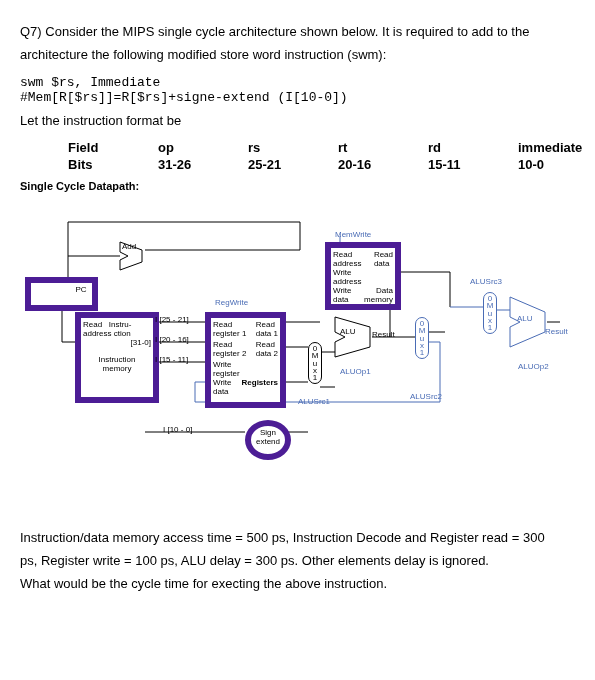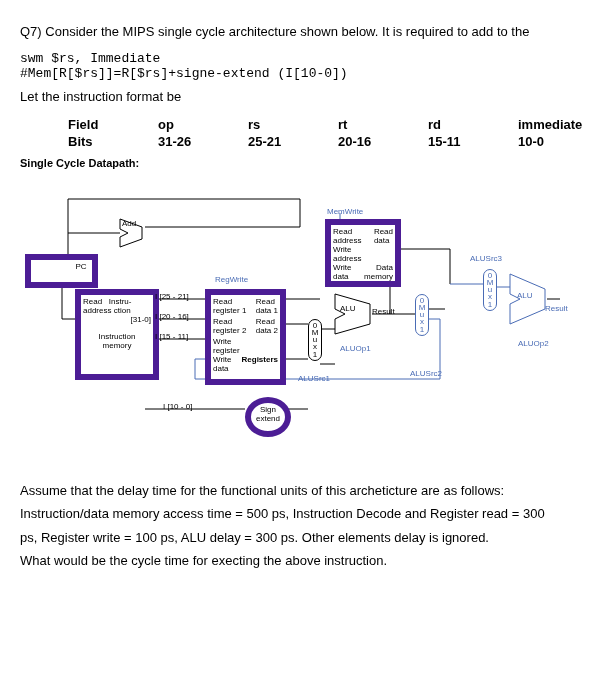--- a/index.html
+++ b/index.html
@@ -69,20 +69,21 @@
       line-height: 1.8;
       margin-top: 15px;
     }
   </style>
 </head>
 <body>
 
 <div class="question-text">
   <span>Q7)</span>
   <span>Consider the MIPS single cycle architecture shown below. It is required to add to the</span><br>
+  <span>architecture the following modified store word instruction (swm):</span>
 </div>
 
 <div class="code-line">
   <span class="code-left">swm $rs, Immediate</span>
   <span>#Mem[R[$rs]]=R[$rs]+signe-extend (I[10-0])</span>
 </div>
 
 <div class="question-text">Let the instruction format be</div>
 
 <div class="format-table">
@@ -191,21 +192,21 @@
   </div>
 
   <div class="box mux" style="left:288px;top:140px;">
     <span>0</span><br>M<br>u<br>x<br><span>1</span>
   </div>
   <div class="label" style="left:320px;top:125px;">ALU</div>
   <div class="label" style="left:352px;top:128px;">Result</div>
   <div class="label bluelabel" style="left:278px;top:195px;">ALUSrc1</div>
   <div class="label bluelabel" style="left:320px;top:165px;">ALUOp1</div>
 
-  <div class="label bluelabel" style="left:307px;top:28px;">MemWrite</div>
+  <div class="label bluelabel" style="left:315px;top:28px;">MemWrite</div>
   <div class="label bluelabel" style="left:315px;top:95px;">MemRead</div>
   <div class="box" style="left:305px;top:40px;width:60px;height:52px;text-align:left;">
     <div style="display:flex;justify-content:space-between;">
         <span><span>Read</span><br><span>address</span></span>
         <span><span>Read</span><br><span>data</span></span>
       </div>
     <div><span>Write</span><br><span>address</span></div>
     <div style="display:flex;justify-content:space-between;">
         <span><span>Write</span><br><span>data</span></span>
         <span style="text-align:right;"><span>Data</span><br><span>memory</span></span>
@@ -221,17 +222,17 @@
     <span>0</span><br>M<br>u<br>x<br><span>1</span>
   </div>
   <div class="label bluelabel" style="left:450px;top:75px;">ALUSrc3</div>
 
   <div class="label bluelabel" style="left:497px;top:112px;">ALU</div>
   <div class="label bluelabel" style="left:525px;top:125px;">Result</div>
   <div class="label bluelabel" style="left:498px;top:160px;">ALUOp2</div>
 </div>
 
 <div class="bottom-text">
-  <span>Assume that the delay time for the functional units of this archeticture are as follows:</span><br>
+  <br>
   <span>Instruction/data memory access time = 500 ps, Instruction Decode and Register read = 300</span><br>
   <span>ps, Register write = 100 ps, ALU delay = 300 ps. Other elements delay is ignored.</span><br>
   <span>What would be the cycle time for execting the above instruction.</span>
 </div>
 
 </body></html>

